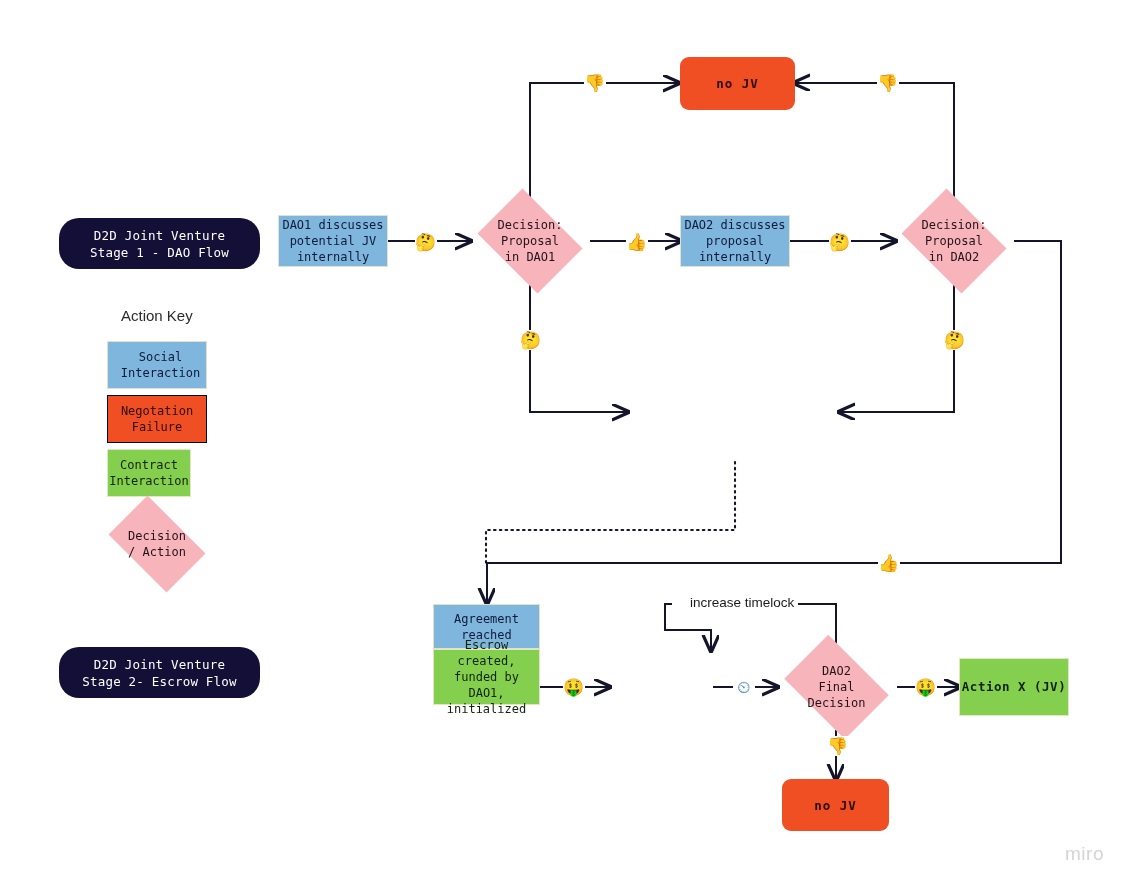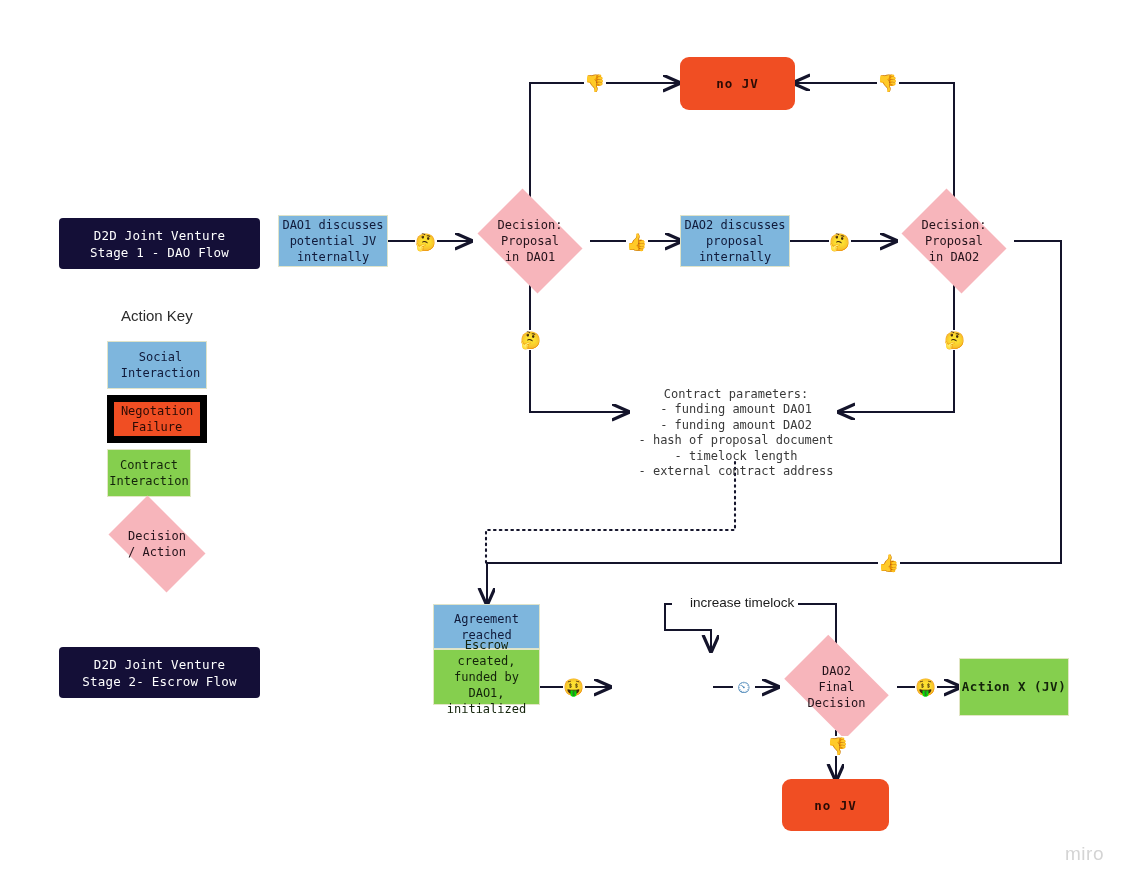--- a/index.html
+++ b/index.html
@@ -11,21 +11,21 @@
     position:relative;
   }
   #canvas{position:absolute;left:0;top:0;width:1126px;height:887px;}
   svg.wires{position:absolute;left:0;top:0;width:1126px;height:887px;pointer-events:none;}
 
   .node{position:absolute;box-sizing:border-box;display:flex;align-items:center;justify-content:center;text-align:center;}
 
   .mono{font-family:"DejaVu Sans Mono","Liberation Mono",monospace;}
 
   .stage-pill{
-    background:#140f37;color:#ffffff;border-radius:4px;
+    background:#140f37;color:#ffffff;border-radius:20px;
     font-size:12.5px;line-height:17px;letter-spacing:.2px;
     white-space:pre-line;
   }
   .social{
     background:#7eb6dd;border:1px solid #dfe3c9;color:#101a3a;
     font-size:12px;line-height:16px;white-space:pre-line;
   }
   .failure{
     background:#f04e23;border-radius:9px;color:#2a0b05;
     font-size:12.5px;font-weight:bold;letter-spacing:1px;
@@ -129,21 +129,21 @@
 Stage 2- Escrow Flow</span>
   </div>
 
   <div class="keytitle" style="left:121px;top:307px;">Action Key</div>
 
   <div class="node social mono" style="left:107px;top:341px;width:100px;height:48px;padding-left:7px;">
     <span>Social
 Interaction</span>
   </div>
 
-  <div class="node mono" style="left:107px;top:395px;width:100px;height:48px;background:#f04e23;border:7px solid #000000;color:#2a0b05;font-size:12px;line-height:16px;white-space:pre-line;">
+  <div class="node mono" style="left:107px;top:395px;width:100px;height:48px;background:#f04e23;border:1px solid #000000;color:#2a0b05;font-size:12px;line-height:16px;white-space:pre-line;">
     <span>Negotation
 Failure</span>
   </div>
 
   <div class="node contract mono" style="left:107px;top:449px;width:84px;height:48px;">
     <span>Contract
 Interaction</span>
   </div>
 
   <div class="diamond mono" style="left:99px;top:505px;width:116px;height:78px;">
@@ -175,28 +175,20 @@
     <div class="dshape"></div>
     <span class="dlabel">Decision:
 Proposal
 in DAO2</span>
   </div>
 
   <div class="node failure mono" style="left:680px;top:57px;width:115px;height:53px;">
     <span>no JV</span>
   </div>
 
-  <div class="plain mono" style="left:630px;top:371px;width:212px;">
-    <span>Contract parameters:
-- funding amount DAO1
-- funding amount DAO2
-- hash of proposal document
-- timelock length
-- external contract address</span>
-  </div>
 
   <div class="node social mono" style="left:433px;top:604px;width:107px;height:45px;">
     <span>Agreement
 reached</span>
   </div>
 
   <div class="node contract mono" style="left:433px;top:649px;width:107px;height:56px;">
     <span>Escrow created,
 funded by DAO1,
 initialized</span>

